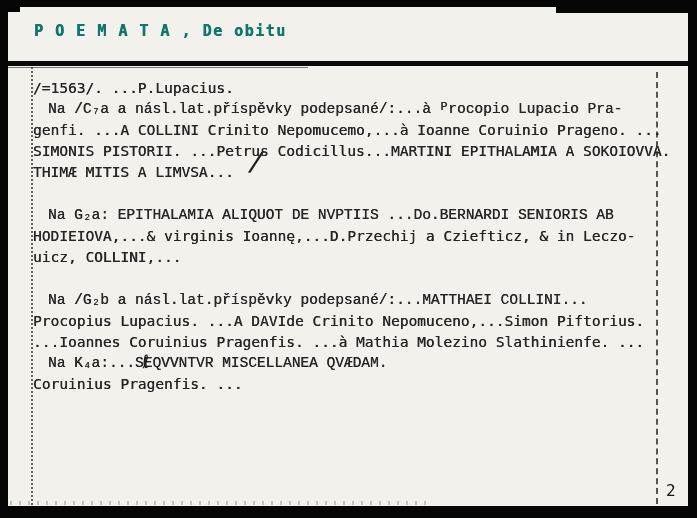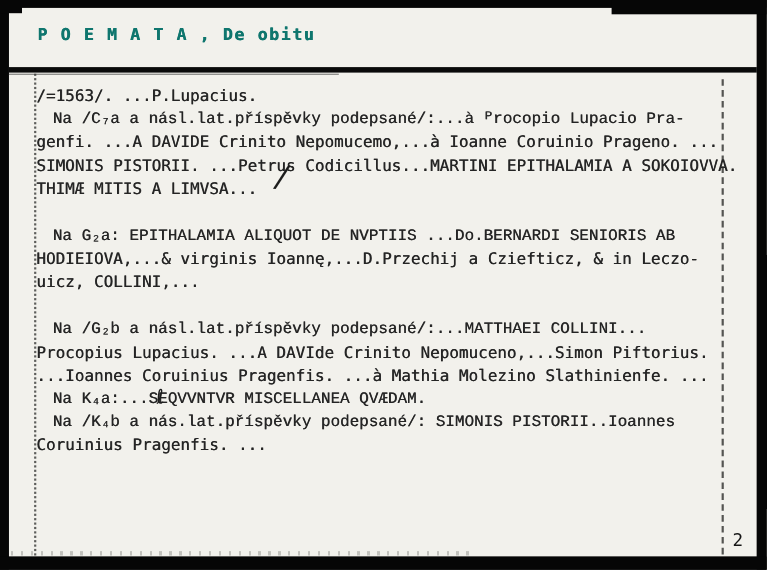--- a/index.html
+++ b/index.html
@@ -77,30 +77,29 @@
 
 <div class="top-rule"></div>
 <div class="top-rule-echo"></div>
 
 <div class="box-left-border"></div>
 <div class="box-right-border"></div>
 
 <div class="text-block">
     <div class="tline">/=1563/. ...P.Lupacius.</div>
     <div class="tline indent">Na /C₇a a násl.lat.příspěvky podepsané/:...à ᴾrocopio Lupacio Pra-</div>
-    <div class="tline">genfi. ...A DAVIDE Crinito Nepomucemo,...à Ioanne Coruinio Prageno. ...</div>
+    <div class="tline">genfi. ...A COLLINI Crinito Nepomucemo,...à Ioanne Coruinio Prageno. ...</div>
     <div class="tline">SIMONIS PISTORII. ...Petrus Codicillus...MARTINI EPITHALAMIA A SOKOIOVVA.</div>
     <div class="tline">THIMÆ MITIS A LIMVSA...</div>
     <div class="tline indent gap">Na G₂a: EPITHALAMIA ALIQUOT DE NVPTIIS ...Do.BERNARDI SENIORIS AB</div>
     <div class="tline">HODIEIOVA,...&amp; virginis Ioannę,...D.Przechij a Cziefticz, &amp; in Leczo-</div>
     <div class="tline">uicz, COLLINI,...</div>
     <div class="tline indent gap">Na /G₂b a násl.lat.příspěvky podepsané/:...MATTHAEI COLLINI...</div>
     <div class="tline">Procopius Lupacius. ...A DAVIde Crinito Nepomuceno,...Simon Piftorius.</div>
     <div class="tline">...Ioannes Coruinius Pragenfis. ...à Mathia Molezino Slathinienfe. ...</div>
     <div class="tline indent">Na K₄a:...SEQVVNTVR MISCELLANEA QVÆDAM.</div>
-    <div class="tline indent">Na /K₄b a nás.lat.příspěvky podepsané/: SIMONIS PISTORII..Ioannes</div>
     <div class="tline">Coruinius Pragenfis. ...</div>
   </div>
 
 <span class="pen-mark pen-mark-1">/</span>
 <span class="pen-mark pen-mark-2">ℓ</span>
 
 <div class="page-number">2</div>
 
 </body></html>

